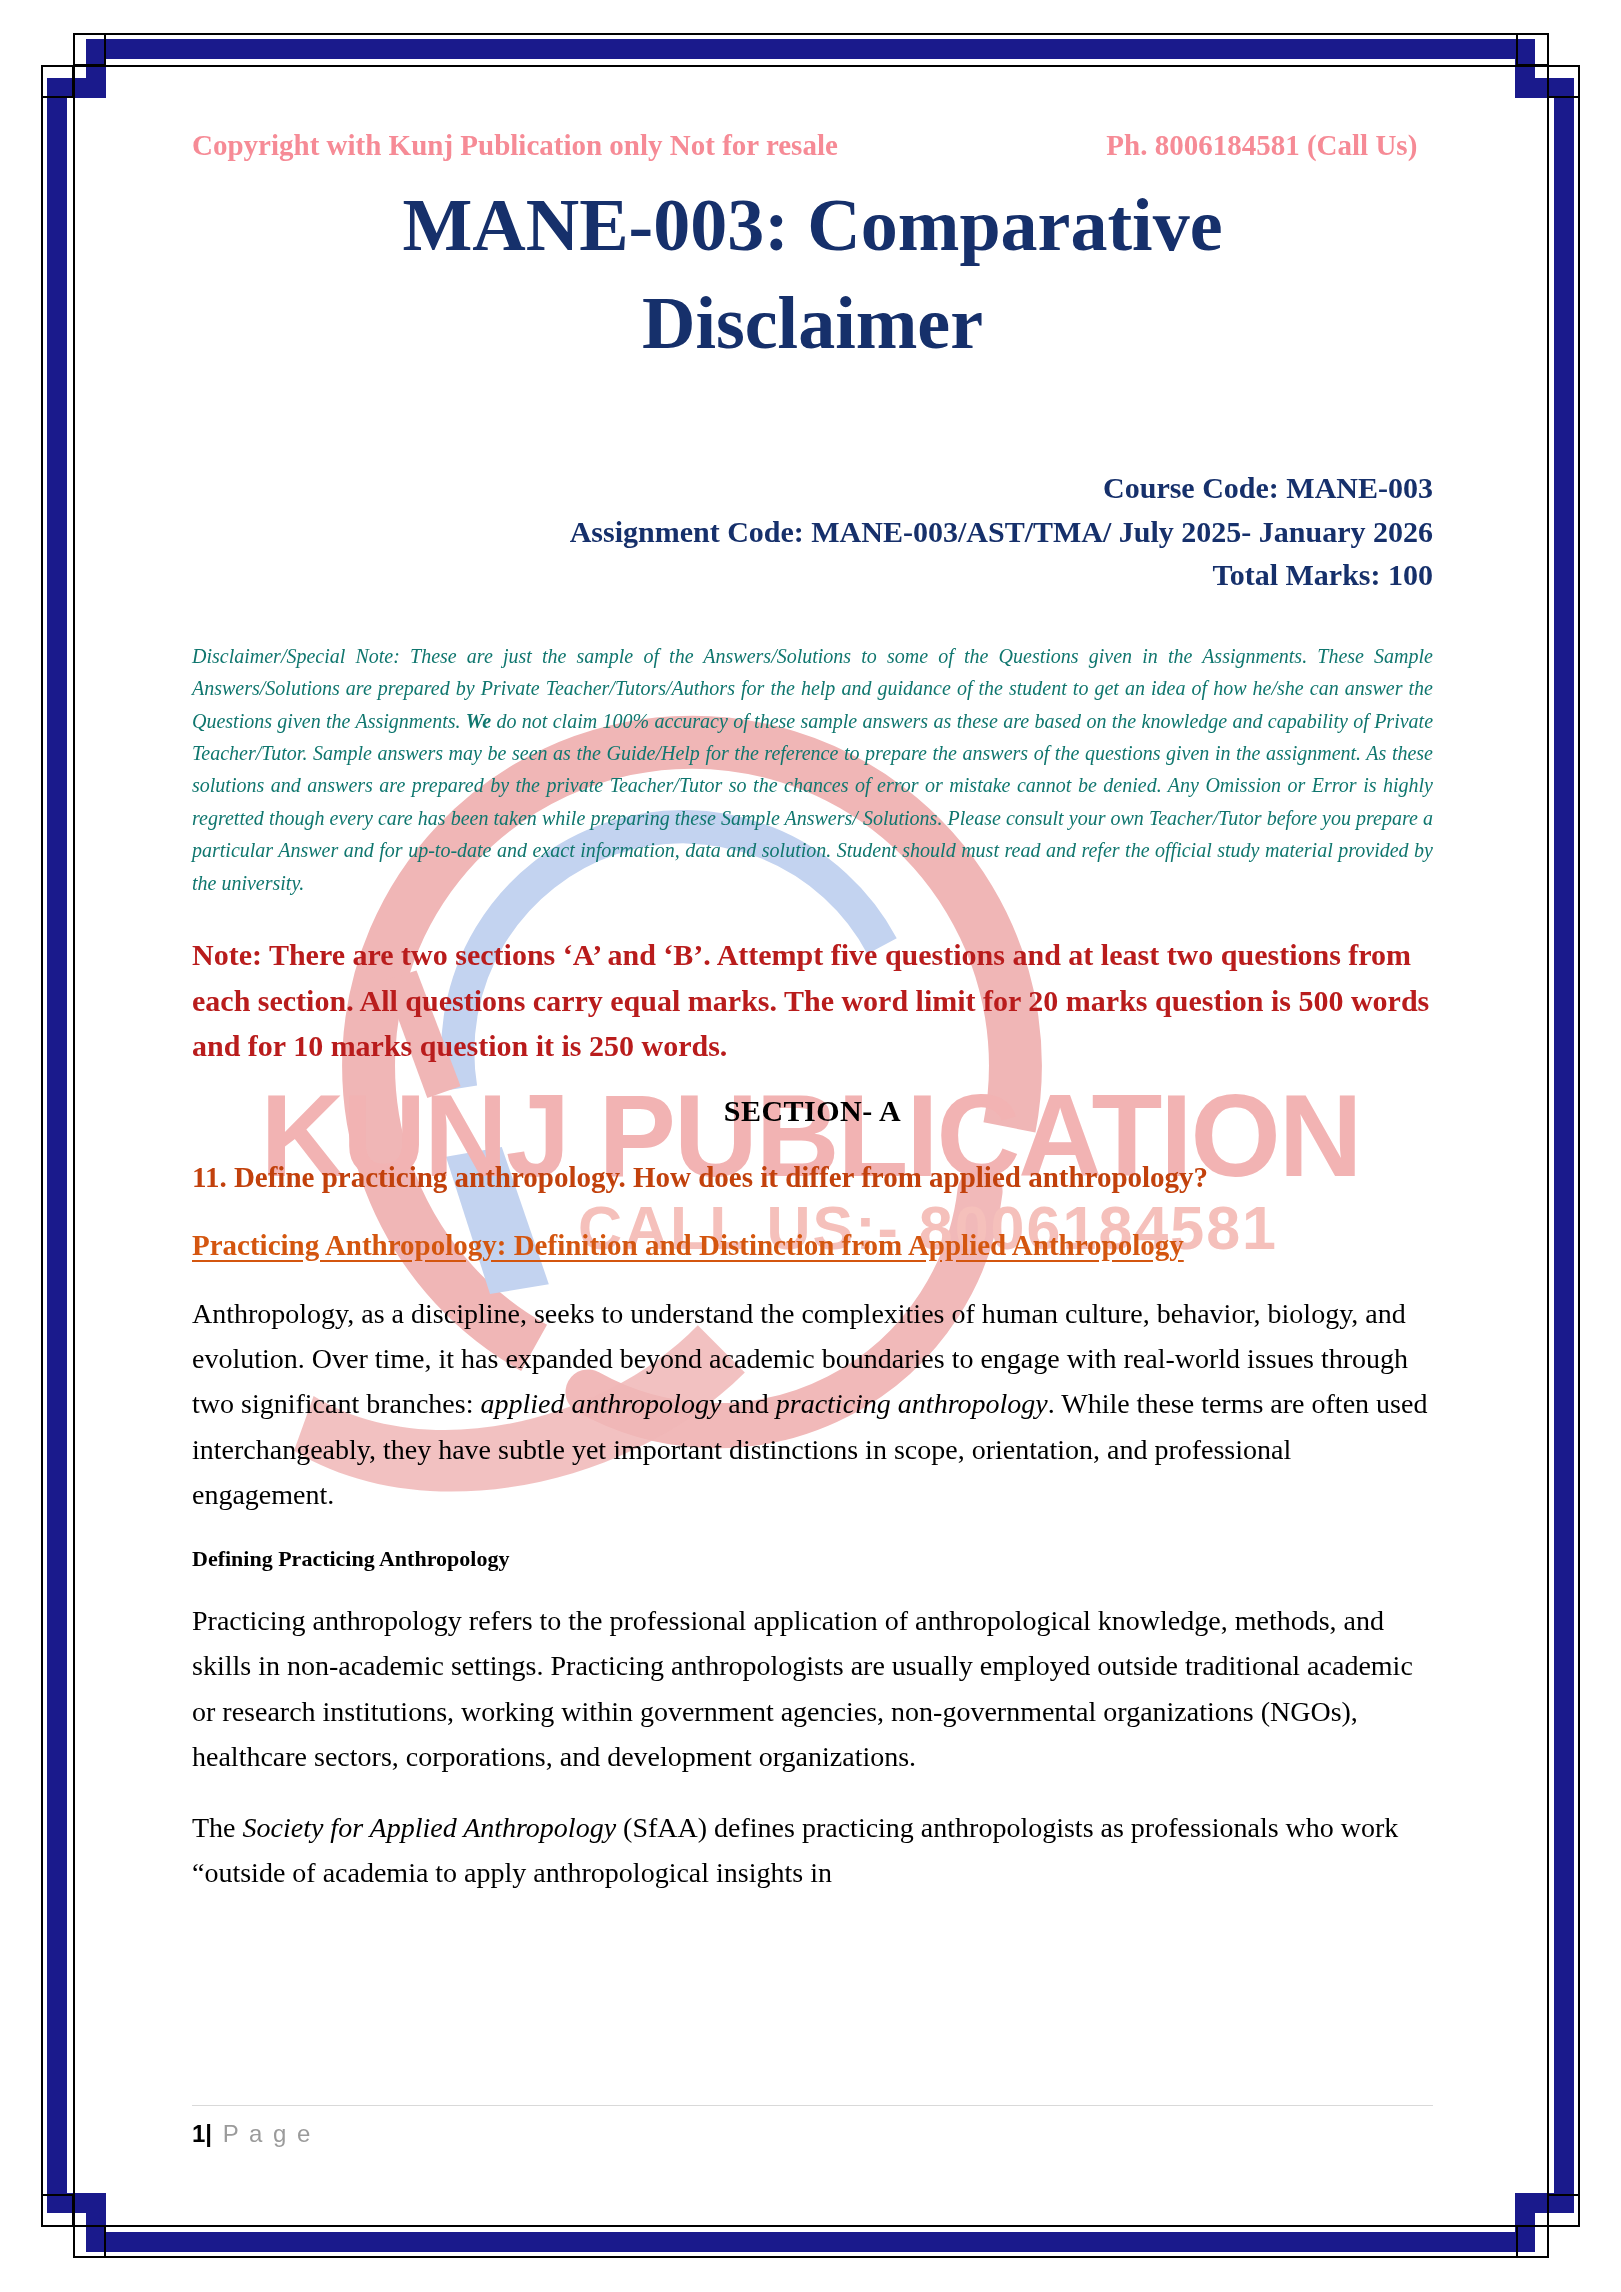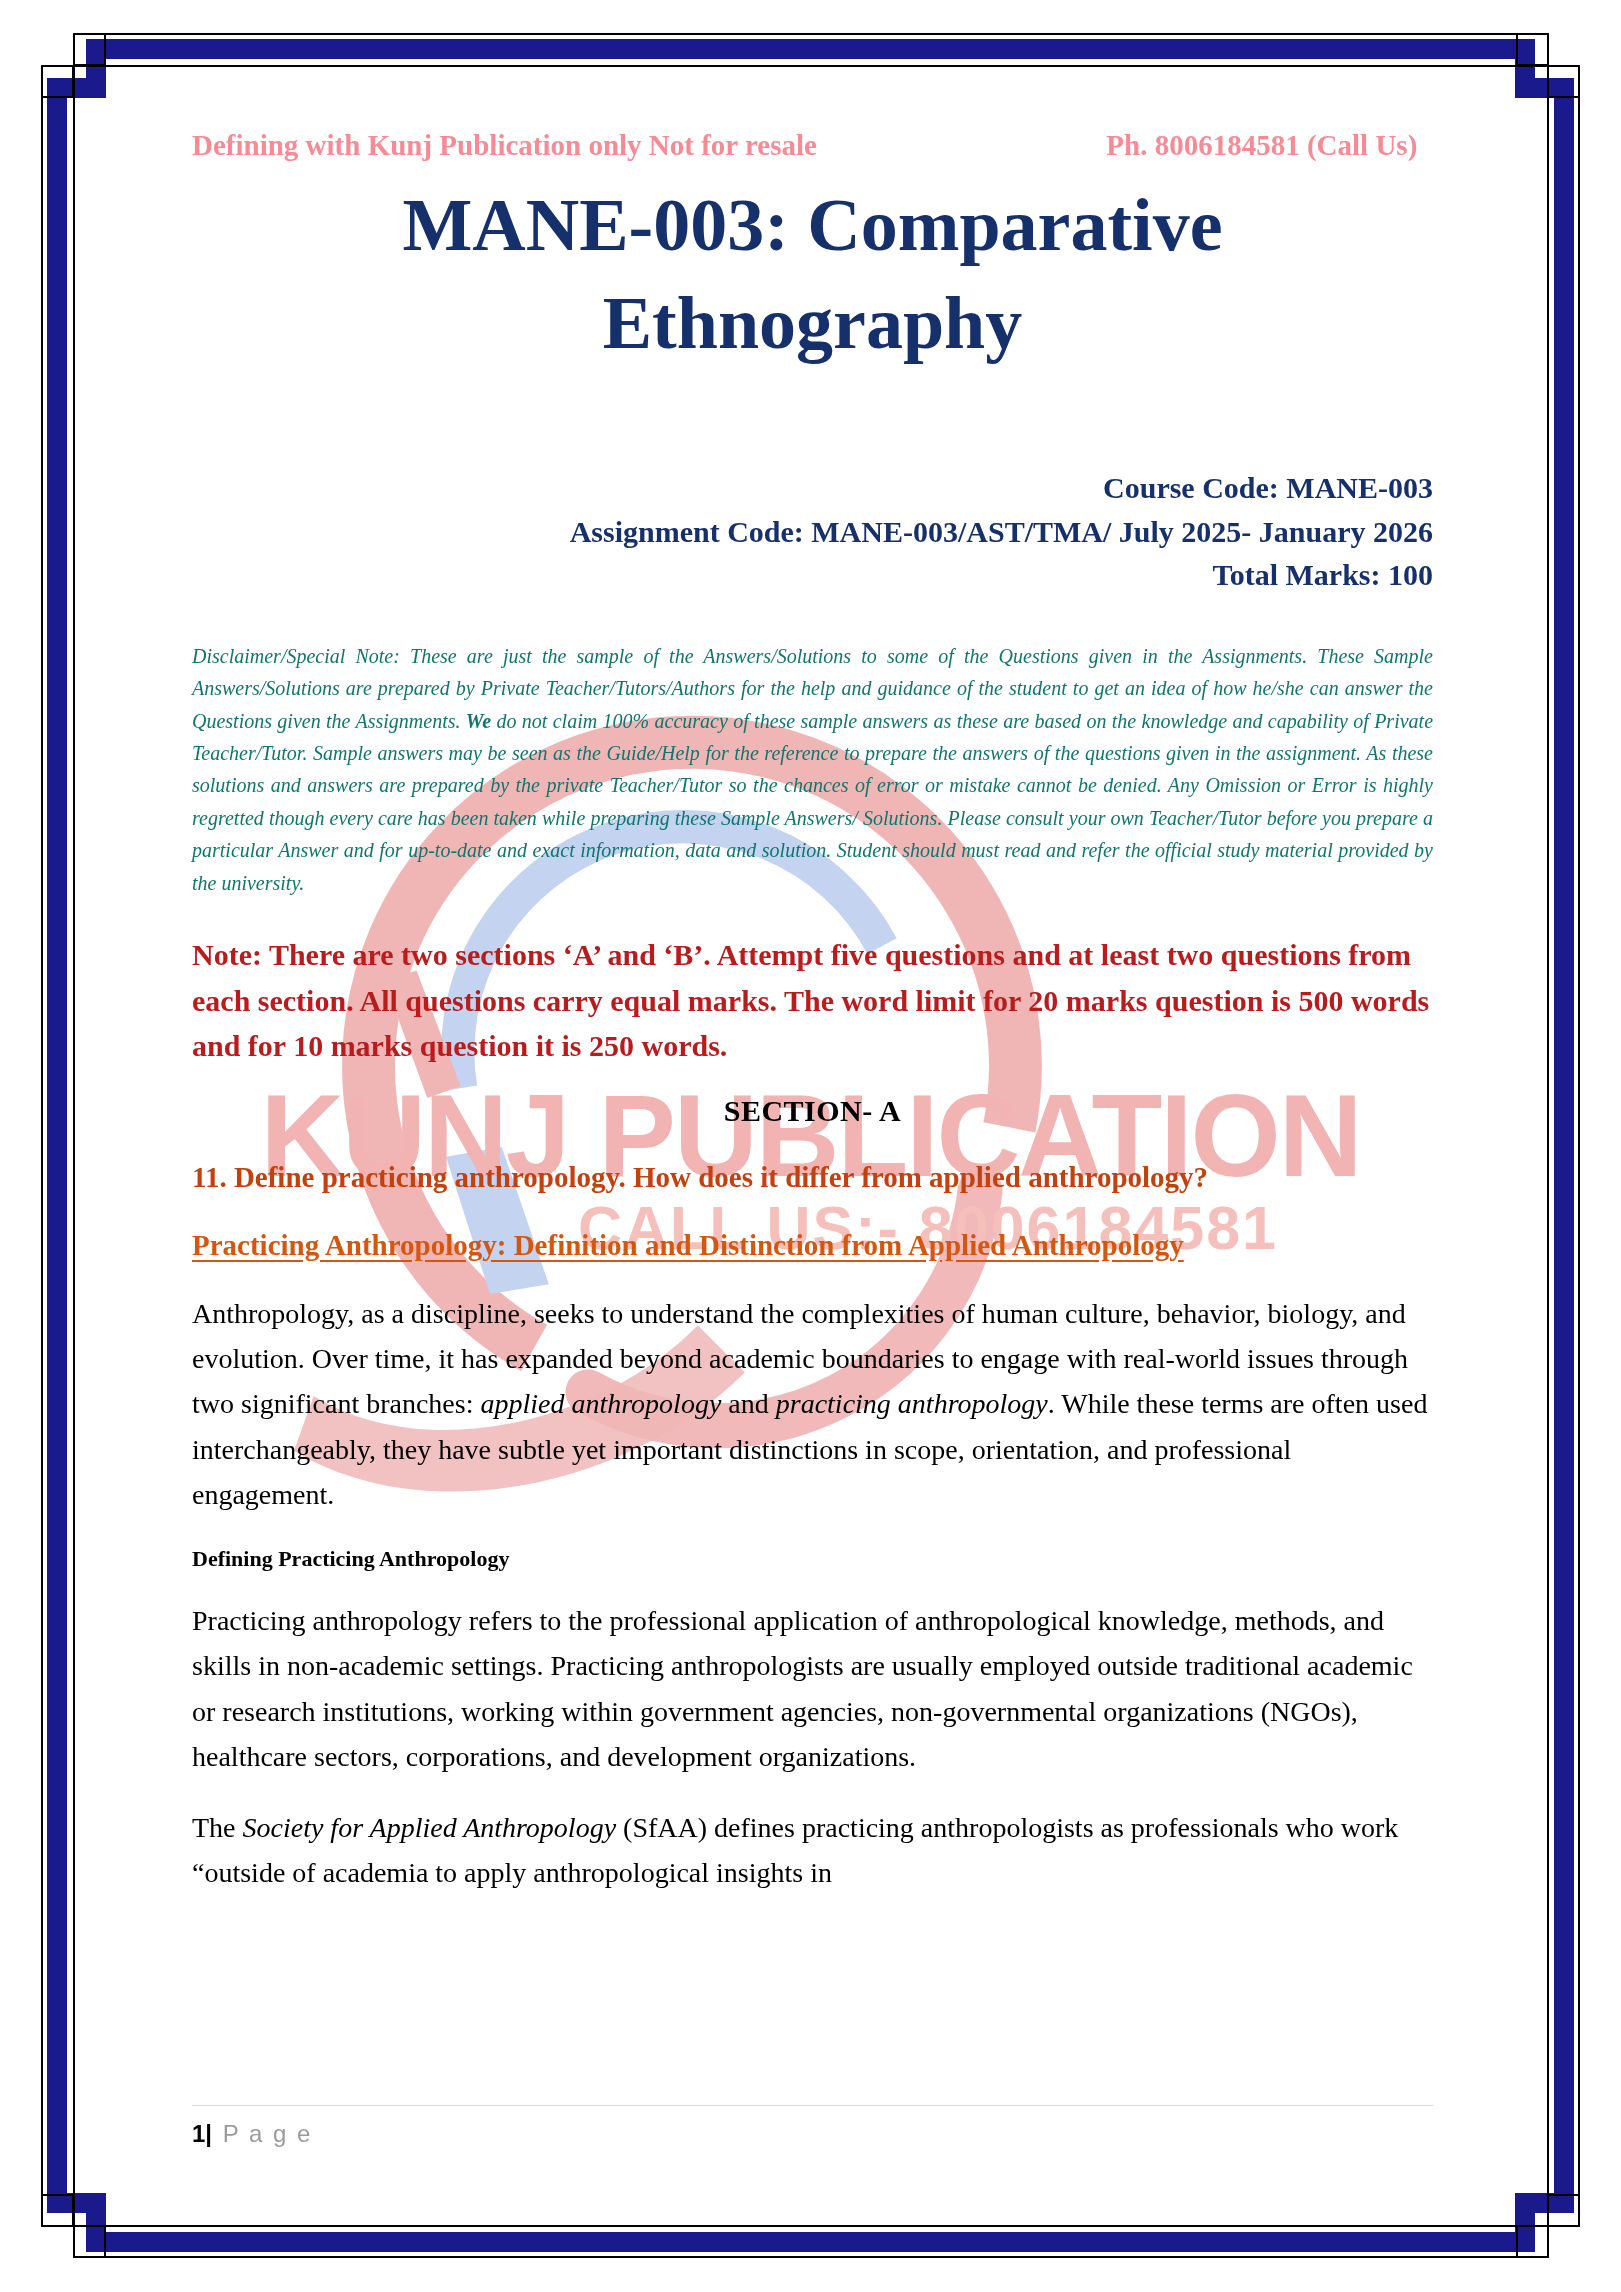--- a/index.html
+++ b/index.html
@@ -295,25 +295,25 @@
   <div class="knot" style="right:-5.9px; top:25.5px;"></div>
   <div class="knot" style="left:25.5px; bottom:-5.9px;"></div>
   <div class="knot" style="left:-5.9px; bottom:25.5px;"></div>
   <div class="knot" style="right:25.5px; bottom:-5.9px;"></div>
   <div class="knot" style="right:-5.9px; bottom:25.5px;"></div>
 </div>
 
 <div id="content">
 
   <div class="copyright-line">
-    <span>Defining with Kunj Publication only Not for resale</span>
+    <span>Copyright with Kunj Publication only Not for resale</span>
     <span class="ph">Ph. 8006184581 (Call Us)</span>
   </div>
 
-  <div class="doc-title">MANE-003: Comparative Ethnography</div>
+  <div class="doc-title">MANE-003: Comparative Disclaimer</div>
 
   <div class="codeblock">
     <div>Course Code: MANE-003</div>
     <div>Assignment Code: MANE-003/AST/TMA/ July 2025- January 2026</div>
     <div>Total Marks: 100</div>
   </div>
 
   <div class="disclaimer"><span>Disclaimer/Special Note: These are just the sample of the Answers/Solutions to some of the Questions given in the Assignments. These Sample Answers/Solutions are prepared by Private Teacher/Tutors/Authors for the help and guidance of the student to get an idea of how he/she can answer the Questions given the Assignments. </span><b>We</b><span> do not claim 100% accuracy of these sample answers as these are based on the knowledge and capability of Private Teacher/Tutor. Sample answers may be seen as the Guide/Help for the reference to prepare the answers of the questions given in the assignment. As these solutions and answers are prepared by the private Teacher/Tutor so the chances of error or mistake cannot be denied. Any Omission or Error is highly regretted though every care has been taken while preparing these Sample Answers/ Solutions. Please consult your own Teacher/Tutor before you prepare a particular Answer and for up-to-date and exact information, data and solution. Student should must read and refer the official study material provided by the university.</span></div>
 
   <div class="note">Note: There are two sections ‘A’ and ‘B’. Attempt five questions and at least two questions from each section. All questions carry equal marks. The word limit for 20 marks question is 500 words and for 10 marks question it is 250 words.</div>

